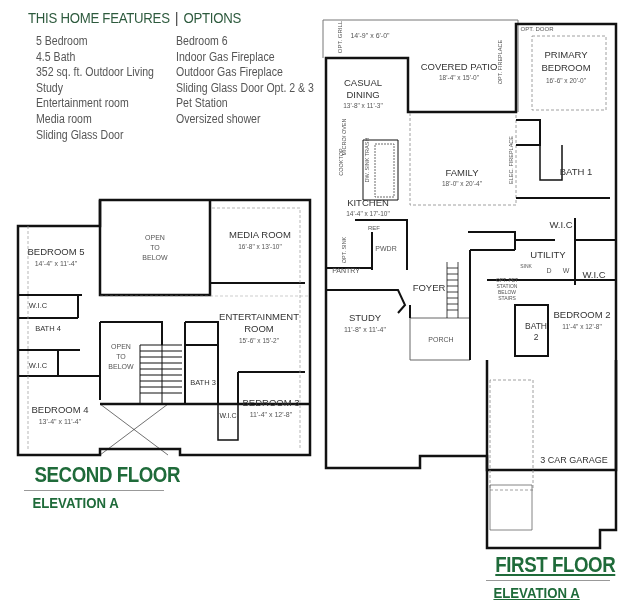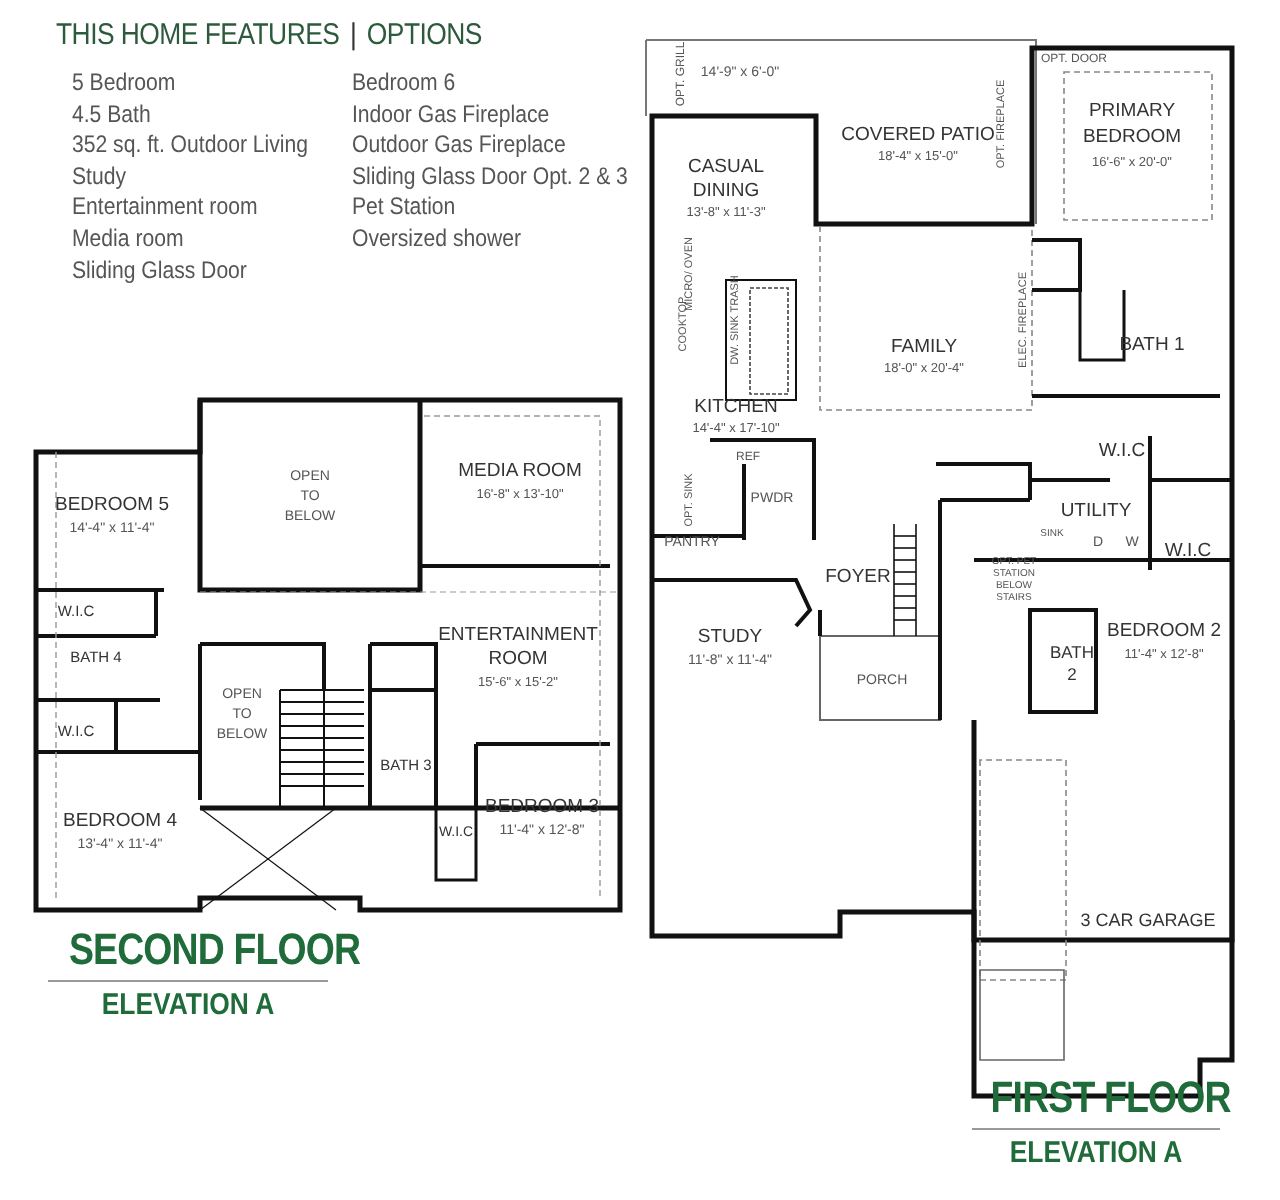--- a/index.html
+++ b/index.html
@@ -4,21 +4,21 @@
 <style>
   html,body{margin:0;padding:0;background:#fff;}
   body{width:640px;height:600px;position:relative;overflow:hidden;font-family:"Liberation Sans",sans-serif;}
   .feat-head{position:absolute;left:28px;top:9px;font-size:15px;color:#2d5a3d;letter-spacing:-0.3px;font-family:"Liberation Sans",sans-serif;transform:scaleX(0.88);transform-origin:left top;white-space:nowrap;}
   .feat-head .sep{color:#333;margin:0 6px;}
   .feat-list{position:absolute;top:34px;font-size:12px;color:#555;line-height:15.6px;transform:scaleX(0.88);transform-origin:left top;white-space:nowrap;}
   .feat-list div{margin:0;}
   svg{position:absolute;left:0;top:0;}
   .lbl{font-family:"Liberation Sans",sans-serif;fill:#333;}
   .dim{font-family:"Liberation Sans",sans-serif;fill:#555;}
-  .floor-title{position:absolute;font-weight:bold;color:#1f6b3a;text-align:center;white-space:nowrap;font-family:"Liberation Sans",sans-serif;}
+  .floor-title{position:absolute;font-weight:bold;color:#1f6b3a;text-align:left;white-space:nowrap;font-family:"Liberation Sans",sans-serif;}
   .floor-title .big{font-size:22px;letter-spacing:-0.5px;transform:scaleX(0.85);display:block;}
   .floor-title .rule{height:1px;background:#999;margin:2px 0 3px 0;}
   .floor-title .small{font-size:15px;transform:scaleX(0.88);display:block;}
 </style>
 </head>
 <body>
 
 <div class="feat-head">
   <span>THIS HOME FEATURES</span><span class="sep">|</span><span>OPTIONS</span>
 </div>
@@ -246,17 +246,17 @@
     <text class="lbl" x="574" y="463" font-size="9">3 CAR GARAGE</text>
   </g>
 </svg>
 
 <div class="floor-title" style="left:24px;top:462px;width:140px;">
   <span class="big">SECOND FLOOR</span>
   <div class="rule"></div>
   <span class="small">ELEVATION A</span>
 </div>
 
-<div class="floor-title" style="left:486px;top:536px;width:124px;">
+<div class="floor-title" style="left:486px;top:552px;width:124px;text-decoration:underline;">
   <span class="big">FIRST FLOOR</span>
   <div class="rule"></div>
   <span class="small">ELEVATION A</span>
 </div>
 
 </body></html>

